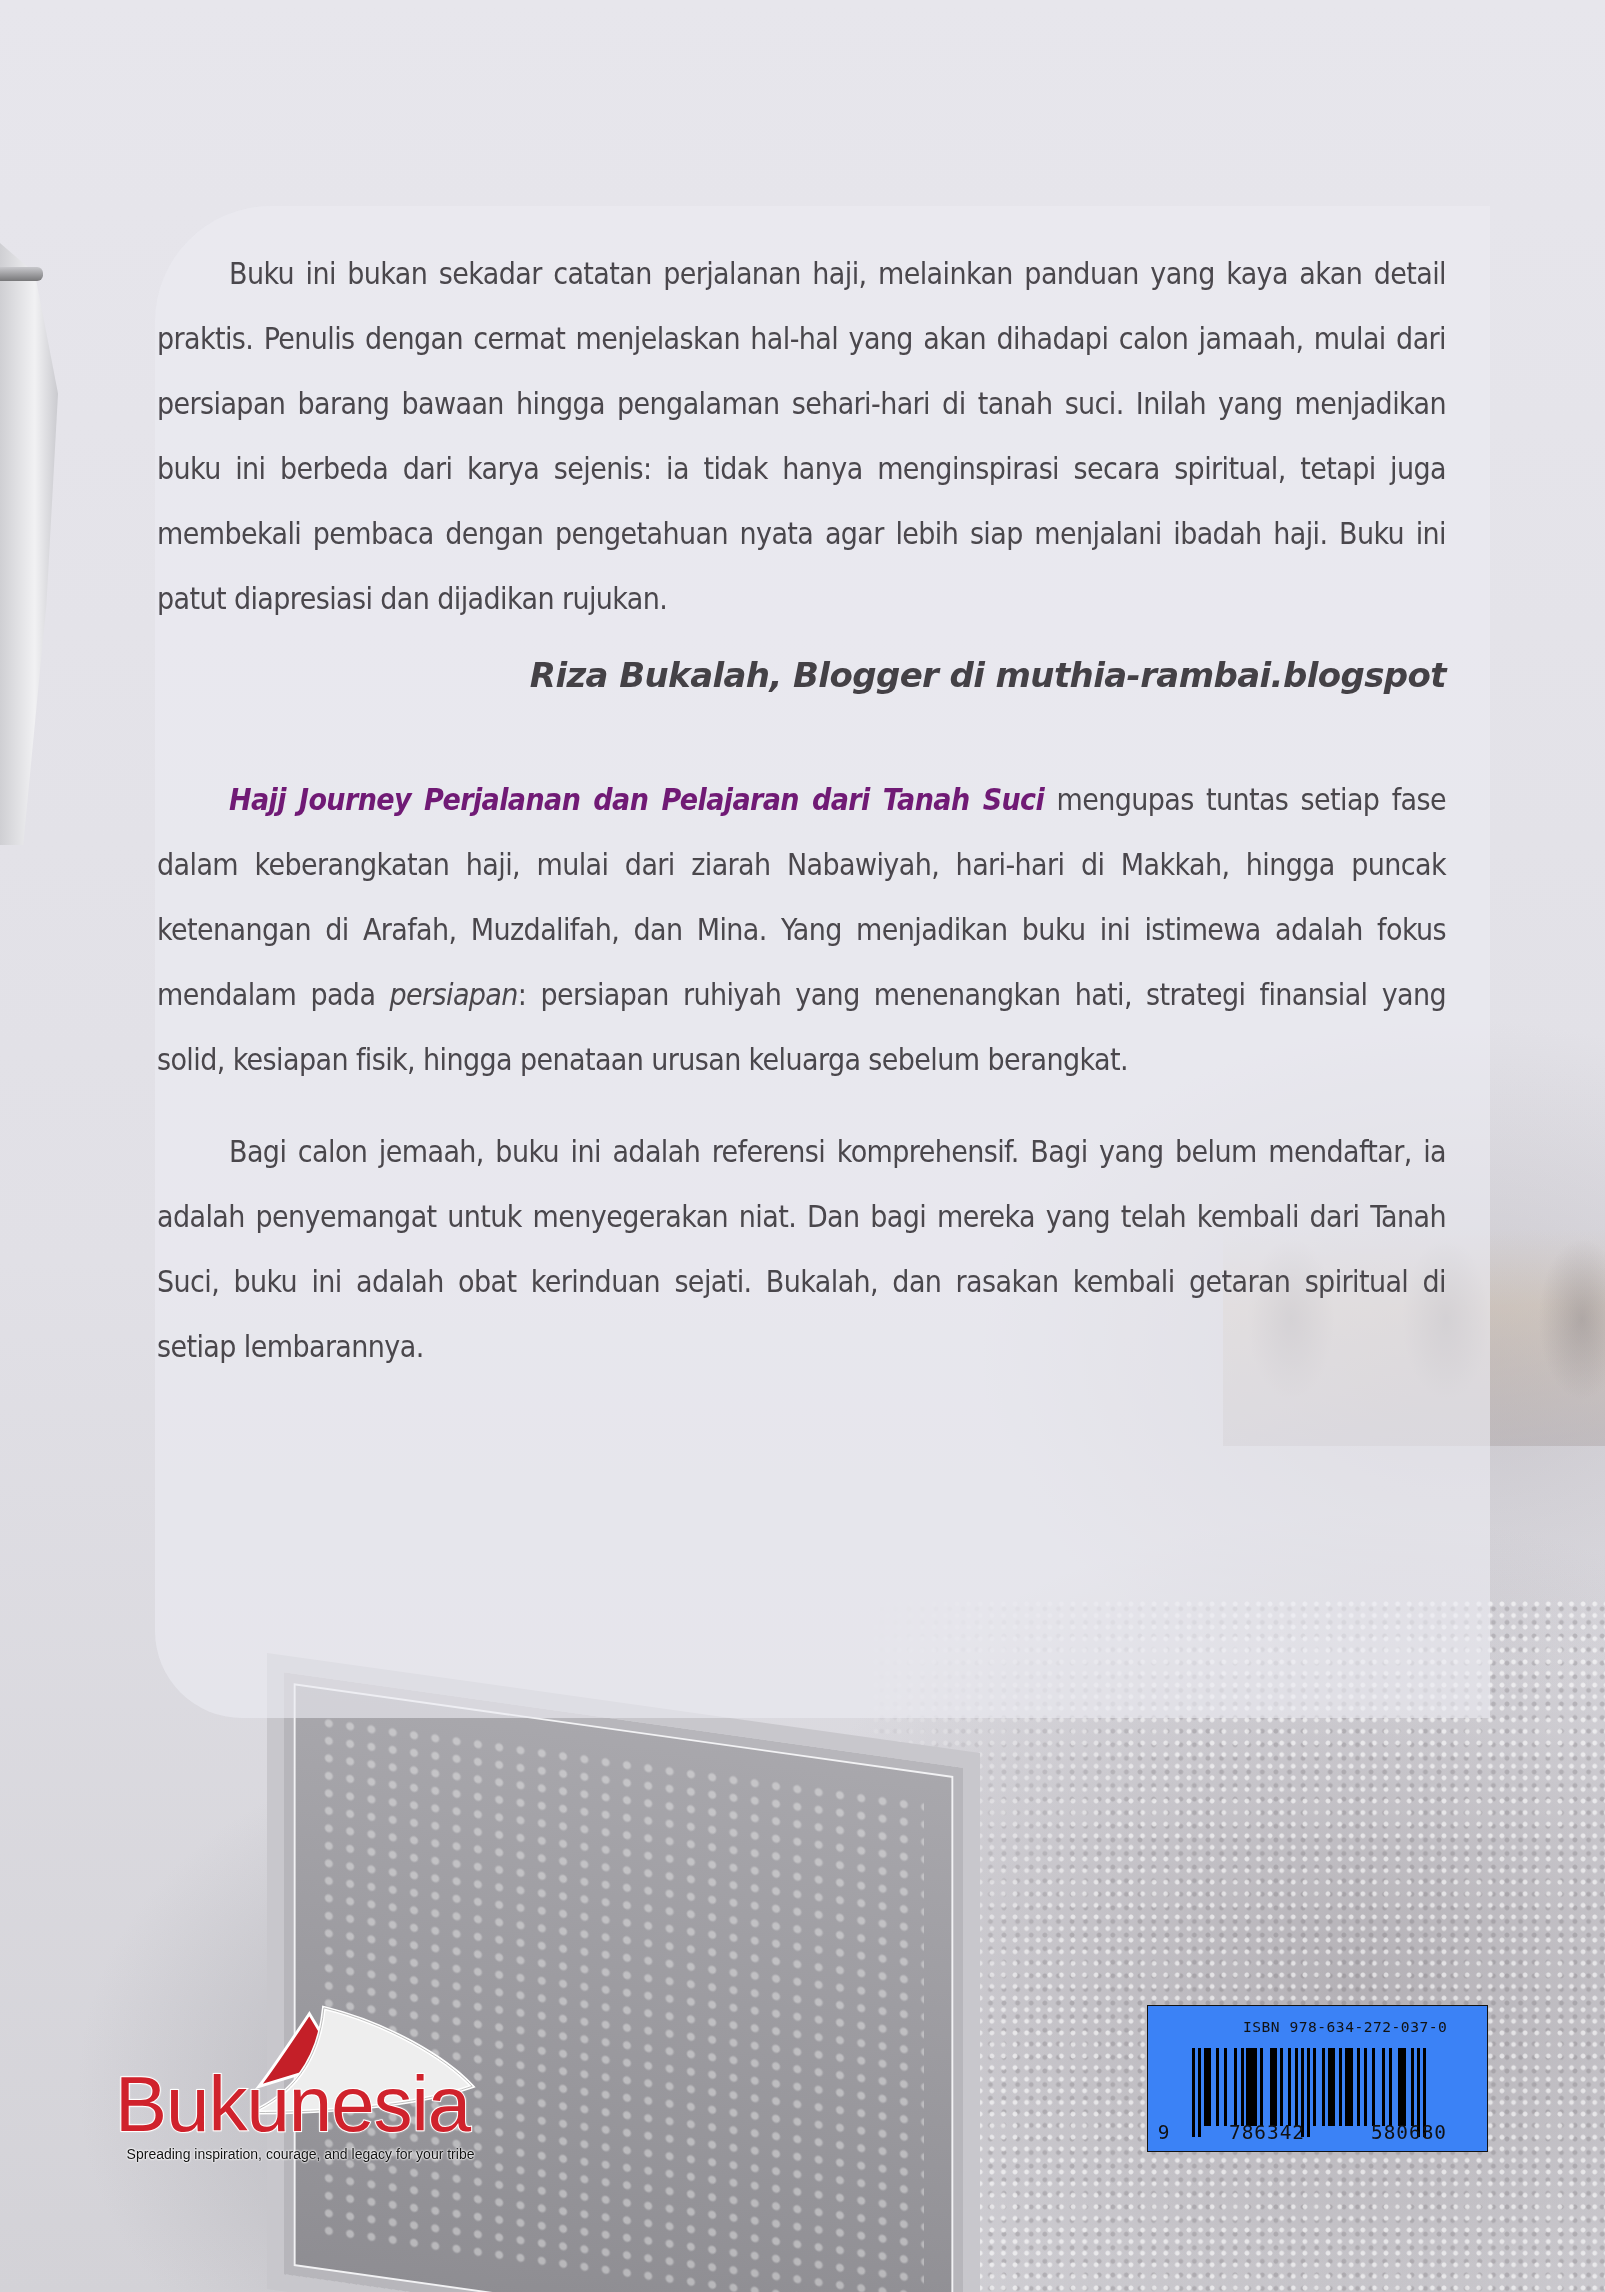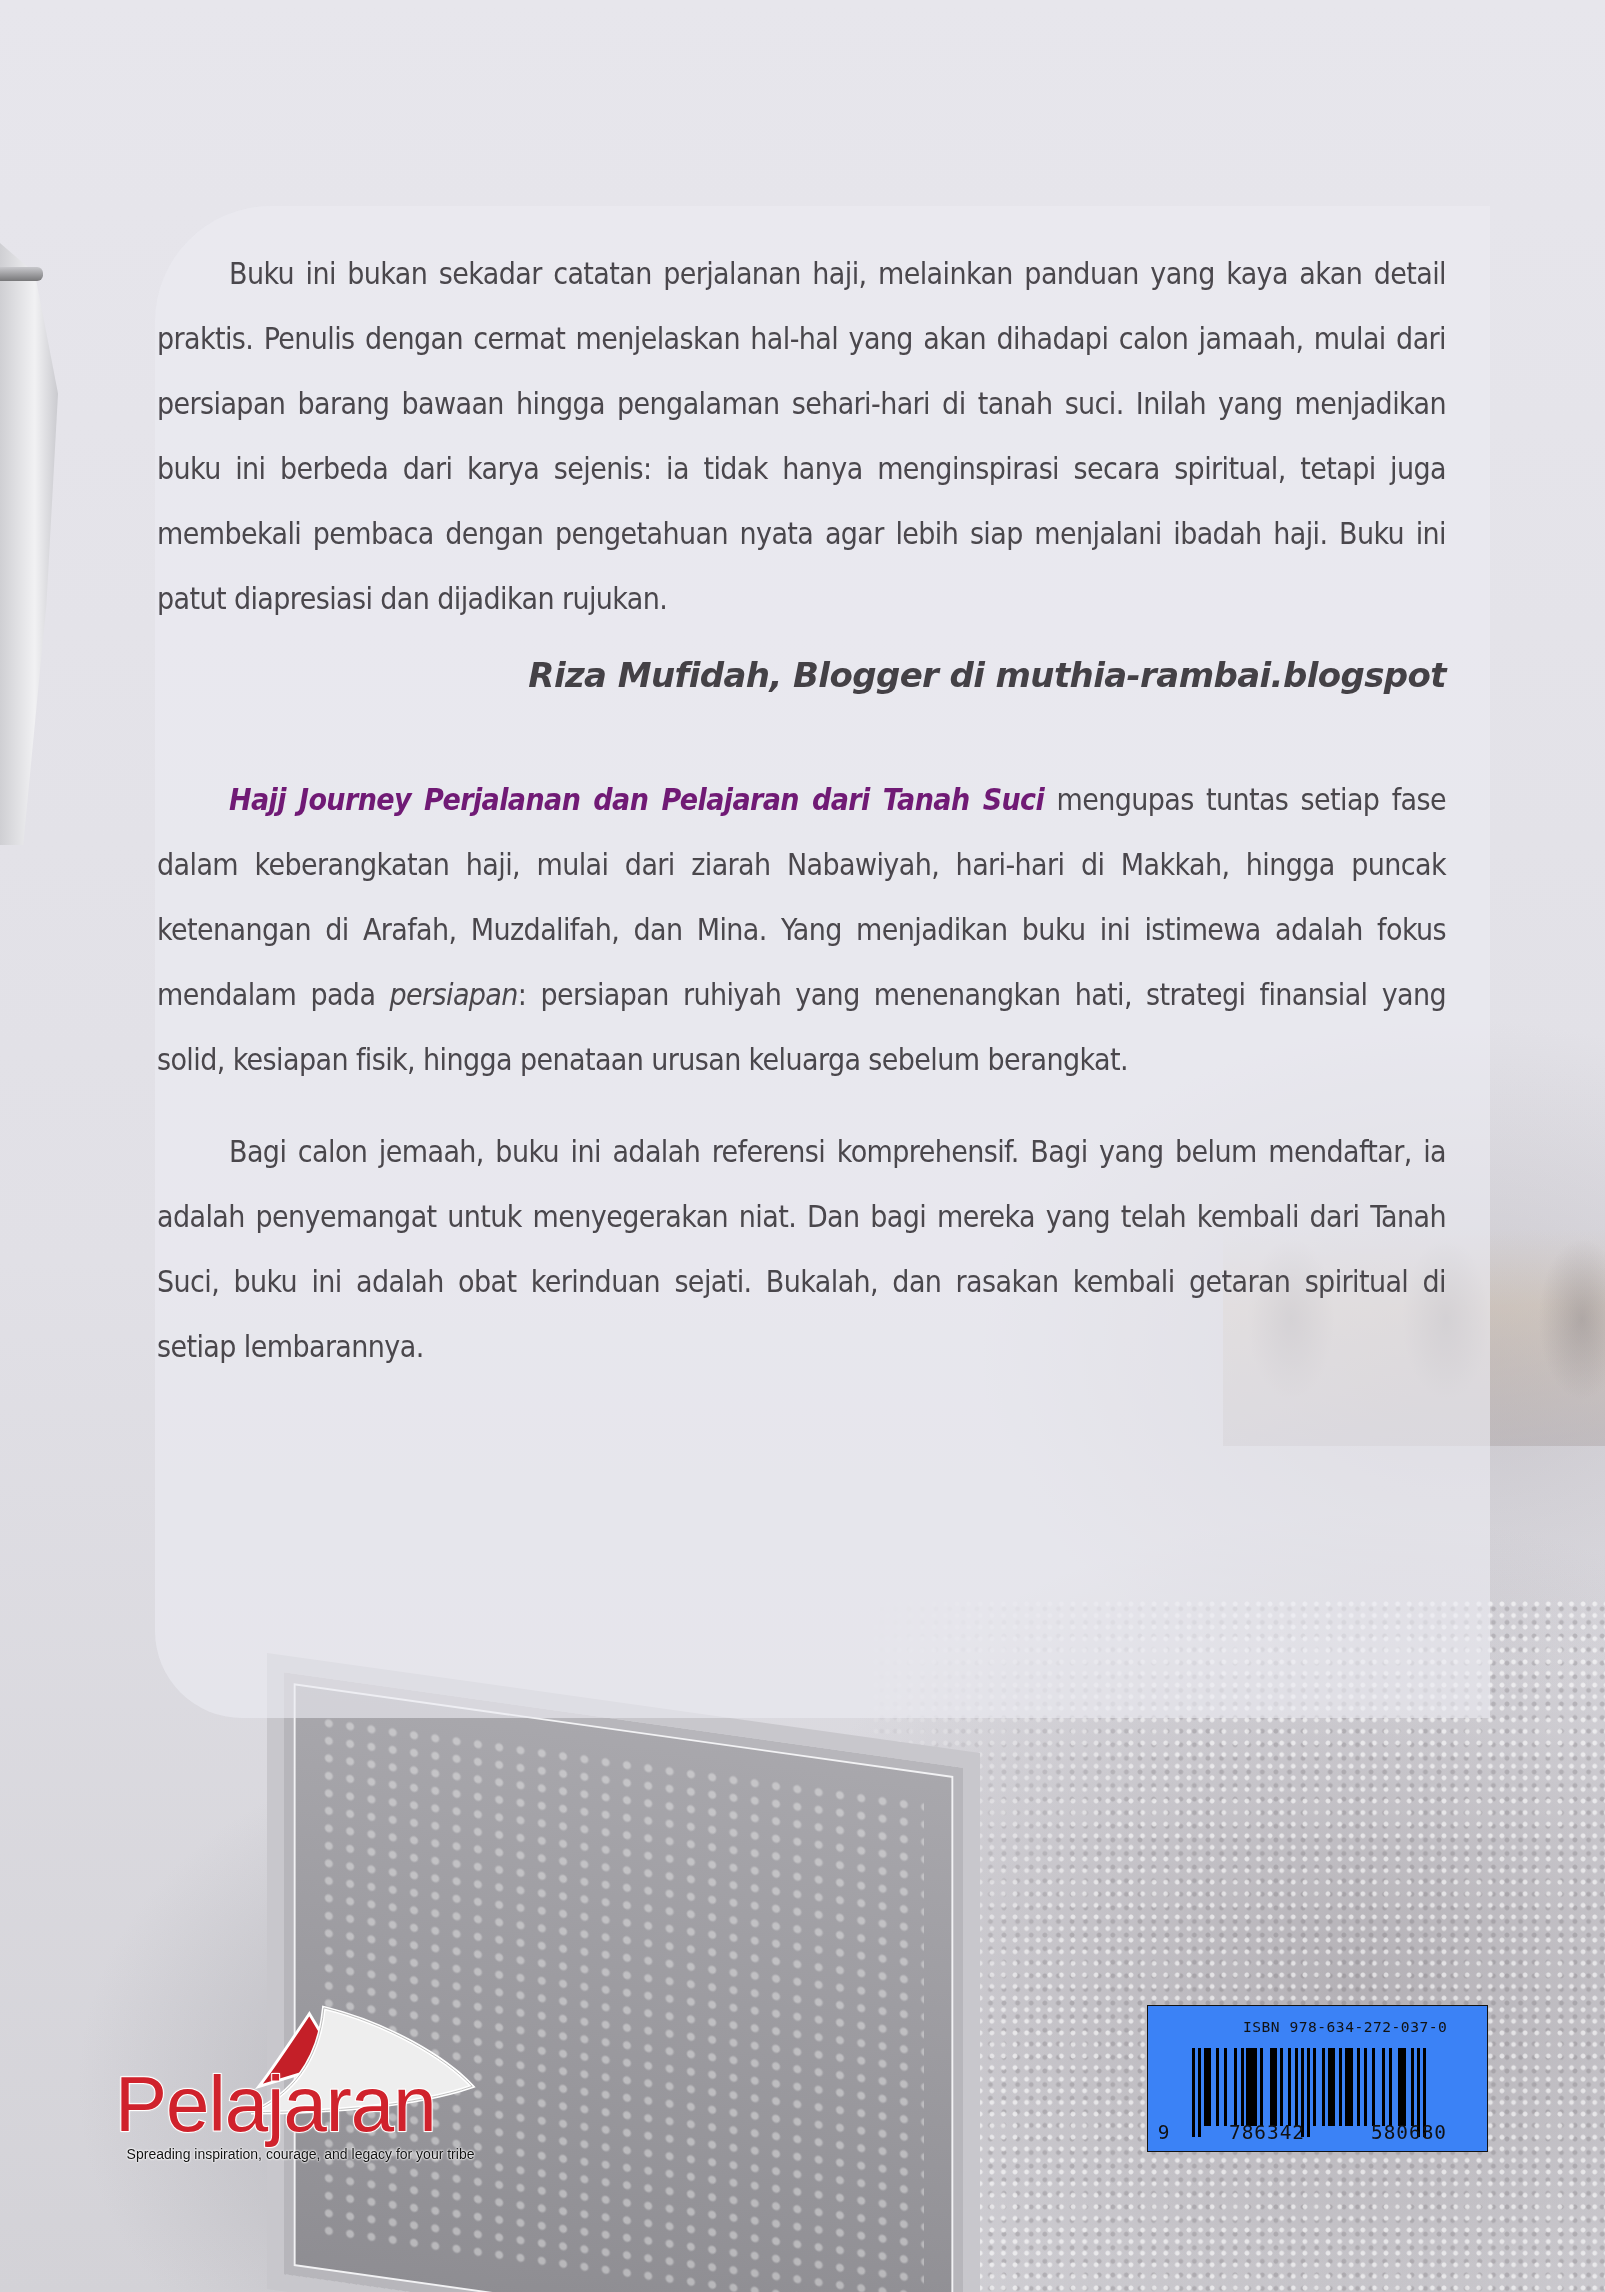--- a/index.html
+++ b/index.html
@@ -136,34 +136,34 @@
 <div class="arches"></div>
 <div class="crowd"></div>
 <div class="frame"></div>
 <div class="pillar"></div>
 <div class="pillar-cap"></div>
 
 <div class="panel"></div>
 
 <div class="panel-inner">
   <p class="body">Buku ini bukan sekadar catatan perjalanan haji, melainkan panduan yang kaya akan detail praktis. Penulis dengan cermat menjelaskan hal-hal yang akan dihadapi calon jamaah, mulai dari persiapan barang bawaan hingga pengalaman sehari-hari di tanah suci. Inilah yang menjadikan buku ini berbeda dari karya sejenis: ia tidak hanya menginspirasi secara spiritual, tetapi juga membekali pembaca dengan pengetahuan nyata agar lebih siap menjalani ibadah haji. Buku ini patut diapresiasi dan dijadikan rujukan.</p>
-  <div class="attrib">Riza Mufidah, Blogger di muthia-rambai.blogspot</div>
+  <div class="attrib">Riza Bukalah, Blogger di muthia-rambai.blogspot</div>
   <div class="gap1"></div>
   <p class="body"><em class="bi">Hajj Journey Perjalanan dan Pelajaran dari Tanah Suci</em><span> mengupas tuntas setiap fase dalam keberangkatan haji, mulai dari ziarah Nabawiyah, hari-hari di Makkah, hingga puncak ketenangan di Arafah, Muzdalifah, dan Mina. Yang menjadikan buku ini istimewa adalah fokus mendalam pada </span><em class="it">persiapan</em><span>: persiapan ruhiyah yang menenangkan hati, strategi finansial yang solid, kesiapan fisik, hingga penataan urusan keluarga sebelum berangkat.</span></p>
   <div class="gap2"></div>
   <p class="body">Bagi calon jemaah, buku ini adalah referensi komprehensif. Bagi yang belum mendaftar, ia adalah penyemangat untuk menyegerakan niat. Dan bagi mereka yang telah kembali dari Tanah Suci, buku ini adalah obat kerinduan sejati. Bukalah, dan rasakan kembali getaran spiritual di setiap lembarannya.</p>
 </div>
 
 <div class="logo">
   <svg class="logo-leaf" viewBox="0 0 240 130">
     <path d="M60 10 C 40 40, 20 70, 8 85 L 90 60 Z" fill="#c41f28" stroke="#fff" stroke-width="3"></path>
     <path d="M75 4 C 140 20, 200 55, 228 85 C 170 105, 80 112, 0 112 C 40 95, 70 60, 75 4 Z" fill="#eeeeee" stroke="#ffffff" stroke-width="4"></path>
     <path d="M75 4 C 140 20, 200 55, 228 85 C 170 105, 80 112, 0 112 C 40 95, 70 60, 75 4 Z" fill="none" stroke="#bdbdbd" stroke-width="1"></path>
   </svg>
-  <div class="logo-word">Pelajaran</div>
+  <div class="logo-word">Bukunesia</div>
   <div class="logo-tag">Spreading inspiration, courage, and legacy for your tribe</div>
 </div>
 
 <div class="barcode">
   <div class="isbn-text">ISBN 978-634-272-037-0</div>
   <div class="bars">
     <div class="bar" style="left:0px;width:2.9px;height:89px"></div>
     <div class="bar" style="left:5.8px;width:2.9px;height:89px"></div>
     <div class="bar" style="left:11.6px;width:7.8px;height:78px"></div>
     <div class="bar" style="left:24px;width:2.9px;height:78px"></div>

